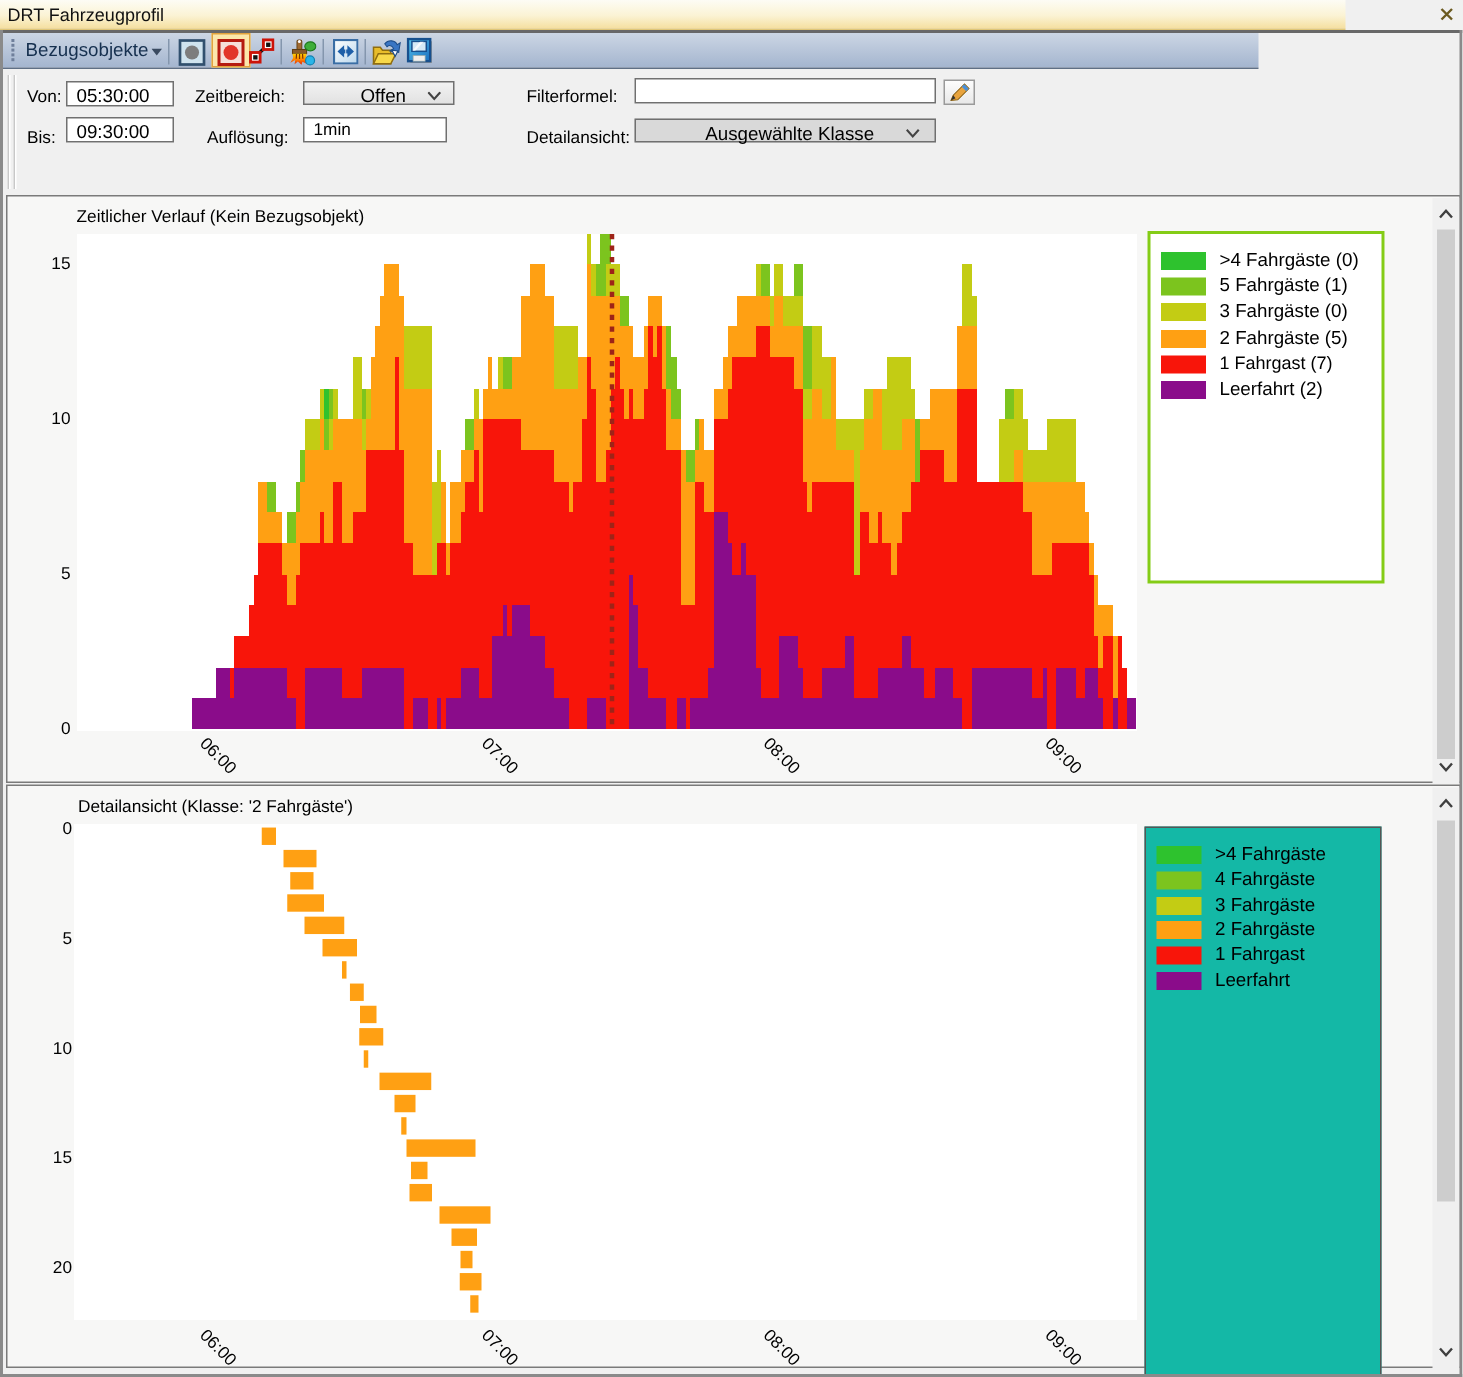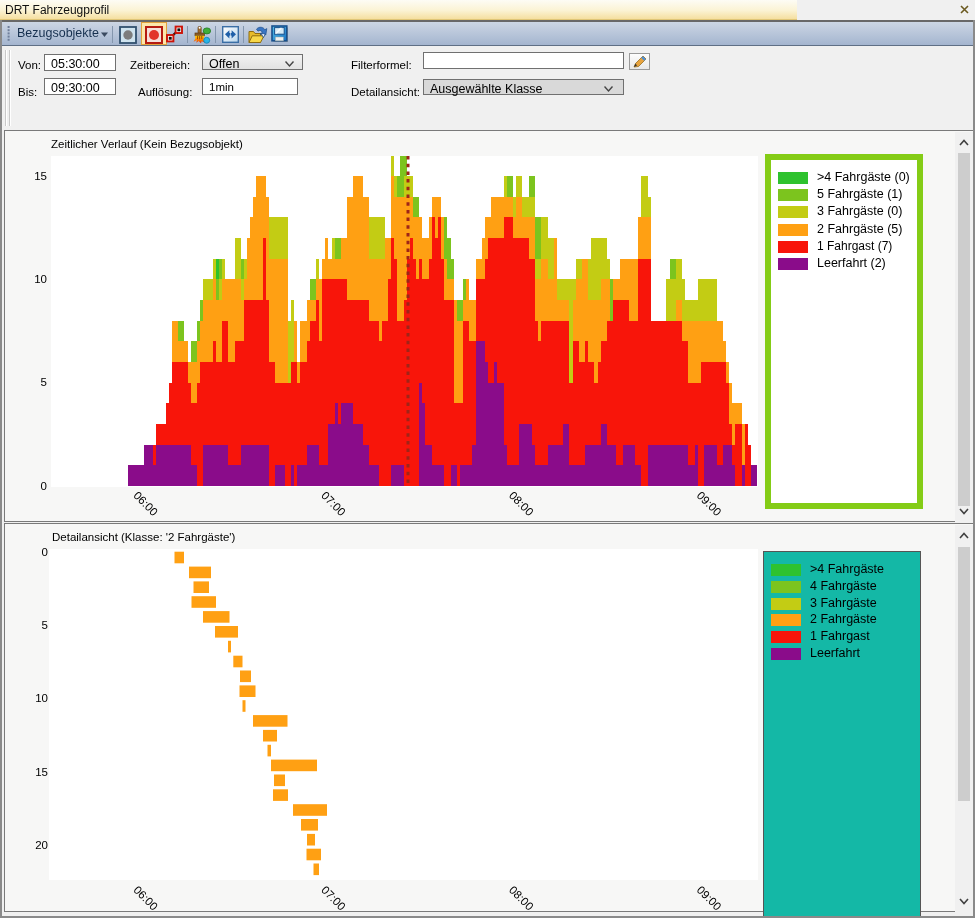--- a/index.html
+++ b/index.html
@@ -1,35 +1,35 @@
 <!DOCTYPE html>
 <html><head><meta charset="utf-8">
 <style>
 * { margin:0; padding:0; box-sizing:border-box; }
 body { width:975px; height:918px; position:relative; overflow:hidden;
   font-family:"Liberation Sans", sans-serif; background:#f0f0f0; }
 .panel { position:absolute; background:#f7f7f6; border:1px solid #7a7a7a; }
 .lab { position:absolute; font-size:11.5px; color:#000; white-space:nowrap; }
 .tbox { position:absolute; background:#fff; border:1px solid #707070; font-size:12.5px; padding:2px 0 0 6px; }
-.combo { position:absolute; background:linear-gradient(#f2f2f2,#e2e2e2); border:1px solid #707070; font-size:12.5px; padding:2px 0 0 6px; }
+.combo { position:absolute; background:linear-gradient(#f2f2f2,#e2e2e2); border:1px solid #707070; font-size:12.5px; padding:2px 0 0 6px;text-align:center; }
 .sep { position:absolute; top:4px; width:1px; height:17px; background:#8496ad; }
 .icon { position:absolute; top:2px; }
 </style></head>
 <body>
 
-<div style="position:absolute;left:0;top:0;width:797px;height:20px;
+<div style="position:absolute;left:0;top:0;width:897px;height:20px;
  background:linear-gradient(#fdfcf5,#fbf3d4 55%,#f5dfa0);border-bottom:1px solid #e0c677">
  <div style="position:absolute;left:5px;top:3px;font-size:12px;color:#111">DRT Fahrzeugprofil</div>
  <svg width="12" height="12" style="position:absolute;left:959px;top:4px">
    <path d="M 2 2 L 9 9 M 9 2 L 2 9" stroke="#6b5a20" stroke-width="1.6"></path>
     </svg>
 </div>
 <div style="position:absolute;left:0;top:20px;width:975px;height:2px;background:#686868"></div>
 
-<div style="position:absolute;left:2px;top:22px;width:971px;height:24px;
+<div style="position:absolute;left:2px;top:22px;width:837px;height:24px;
  background:linear-gradient(#ccd6e4,#a4b5cf);border-bottom:1px solid #5f6f85">
  <svg width="6" height="20" style="position:absolute;left:4px;top:2px">
       <rect x="1.6" y="2.0" width="2" height="2" fill="#6f7f9b"></rect>
       <rect x="1.6" y="5.2" width="2" height="2" fill="#6f7f9b"></rect>
       <rect x="1.6" y="8.4" width="2" height="2" fill="#6f7f9b"></rect>
       <rect x="1.6" y="11.600000000000001" width="2" height="2" fill="#6f7f9b"></rect>
       <rect x="1.6" y="14.8" width="2" height="2" fill="#6f7f9b"></rect>
     </svg>
  <div style="position:absolute;left:15px;top:4px;font-size:12.5px;color:#16304f">Bezugsobjekte</div>
  <svg width="8" height="6" style="position:absolute;left:99px;top:10px">
@@ -799,21 +799,21 @@
 <text x="46" y="488.5" font-size="11.5" fill="#000" text-anchor="end">0</text>
 <text x="46" y="385.2" font-size="11.5" fill="#000" text-anchor="end">5</text>
 <text x="46" y="281.9" font-size="11.5" fill="#000" text-anchor="end">10</text>
 <text x="46" y="178.6" font-size="11.5" fill="#000" text-anchor="end">15</text>
 <text transform="translate(131.7,495.3) rotate(45)" font-size="11.5" fill="#000">06:00</text>
 <text transform="translate(319.5,495.3) rotate(45)" font-size="11.5" fill="#000">07:00</text>
 <text transform="translate(507.3,495.3) rotate(45)" font-size="11.5" fill="#000">08:00</text>
 <text transform="translate(695.1,495.3) rotate(45)" font-size="11.5" fill="#000">09:00</text>
   </g>
  </svg>
- <div style="position:absolute;left:760px;top:23px;width:158px;height:355px;background:#fff;border:6px solid #84cc16">
+ <div style="position:absolute;left:760px;top:23px;width:158px;height:235px;background:#fff;border:2px solid #84cc16">
       <div style="position:absolute;left:7px;top:12.0px;width:30px;height:12px;background:#2EC22E"></div>
       <div style="position:absolute;left:46px;top:10.0px;font-size:12.5px;white-space:nowrap">&gt;4 Fahrgäste (0)</div>
       <div style="position:absolute;left:7px;top:29.2px;width:30px;height:12px;background:#7CC41E"></div>
       <div style="position:absolute;left:46px;top:27.2px;font-size:12.5px;white-space:nowrap">5 Fahrgäste (1)</div>
       <div style="position:absolute;left:7px;top:46.4px;width:30px;height:12px;background:#C3CC14"></div>
       <div style="position:absolute;left:46px;top:44.4px;font-size:12.5px;white-space:nowrap">3 Fahrgäste (0)</div>
       <div style="position:absolute;left:7px;top:63.599999999999994px;width:30px;height:12px;background:#FFA013"></div>
       <div style="position:absolute;left:46px;top:61.599999999999994px;font-size:12.5px;white-space:nowrap">2 Fahrgäste (5)</div>
       <div style="position:absolute;left:7px;top:80.8px;width:30px;height:12px;background:#F8150A"></div>
       <div style="position:absolute;left:46px;top:78.8px;font-size:12px;white-space:nowrap">1 Fahrgast (7)</div>

